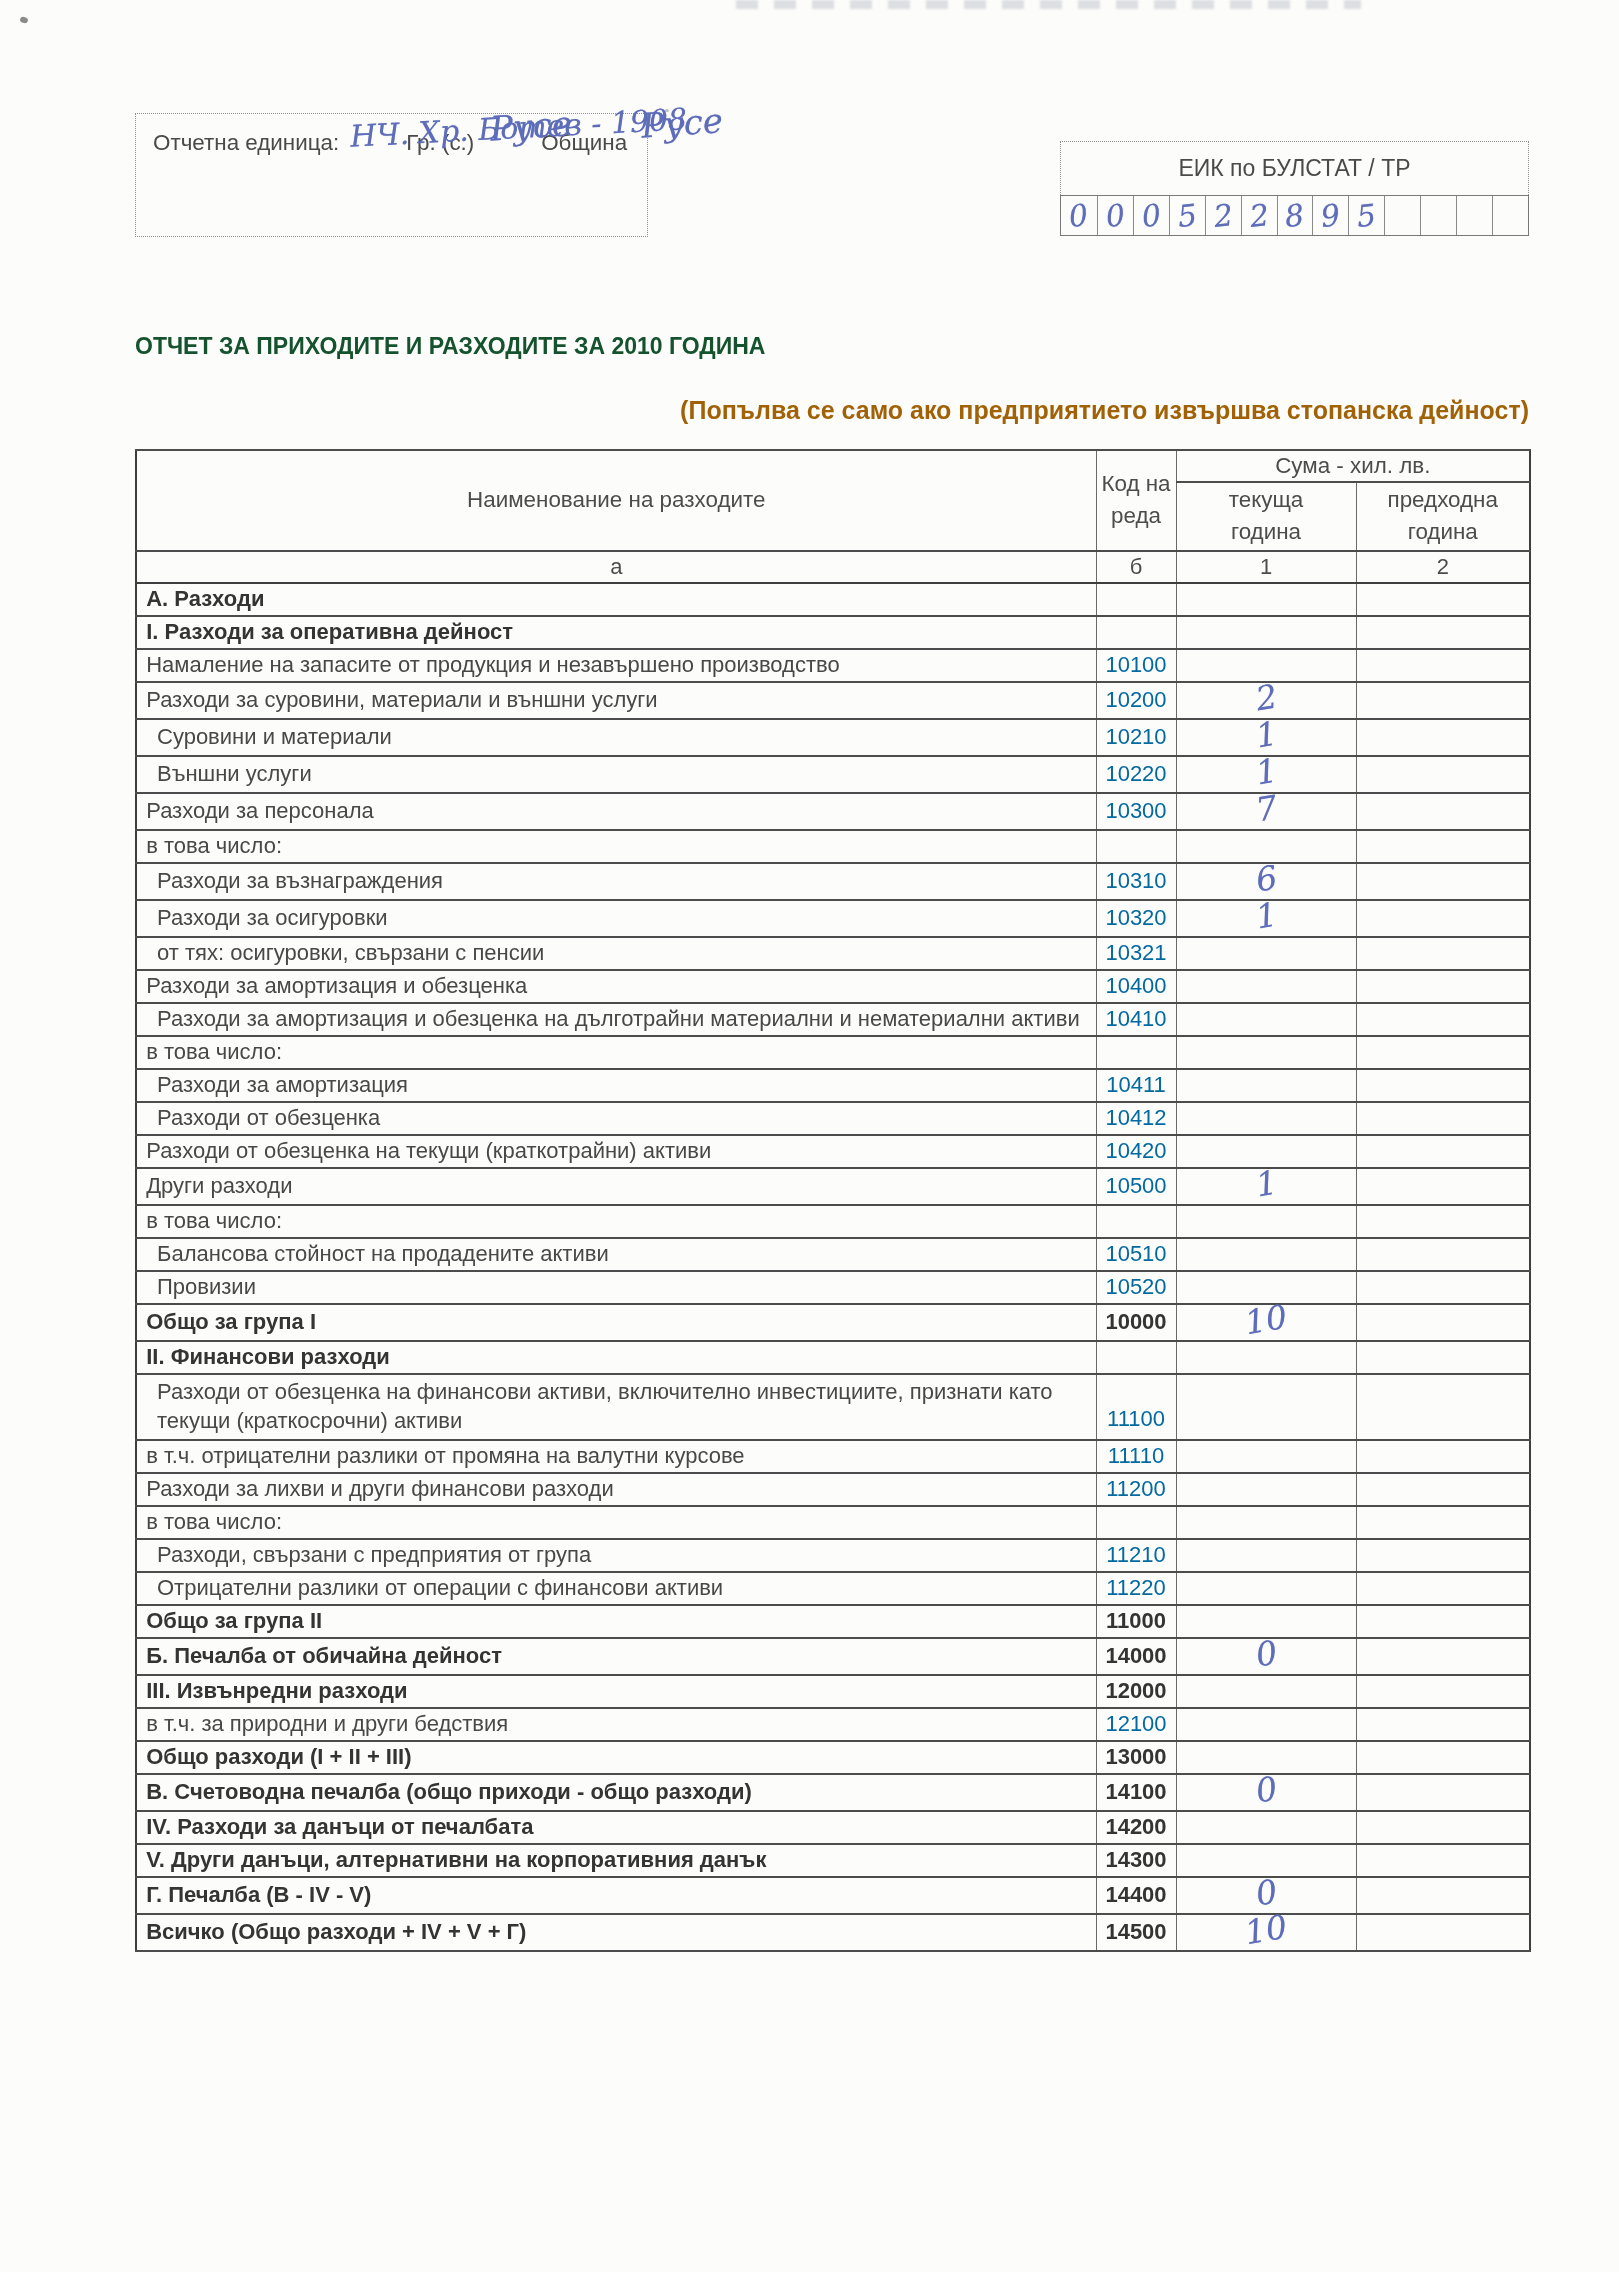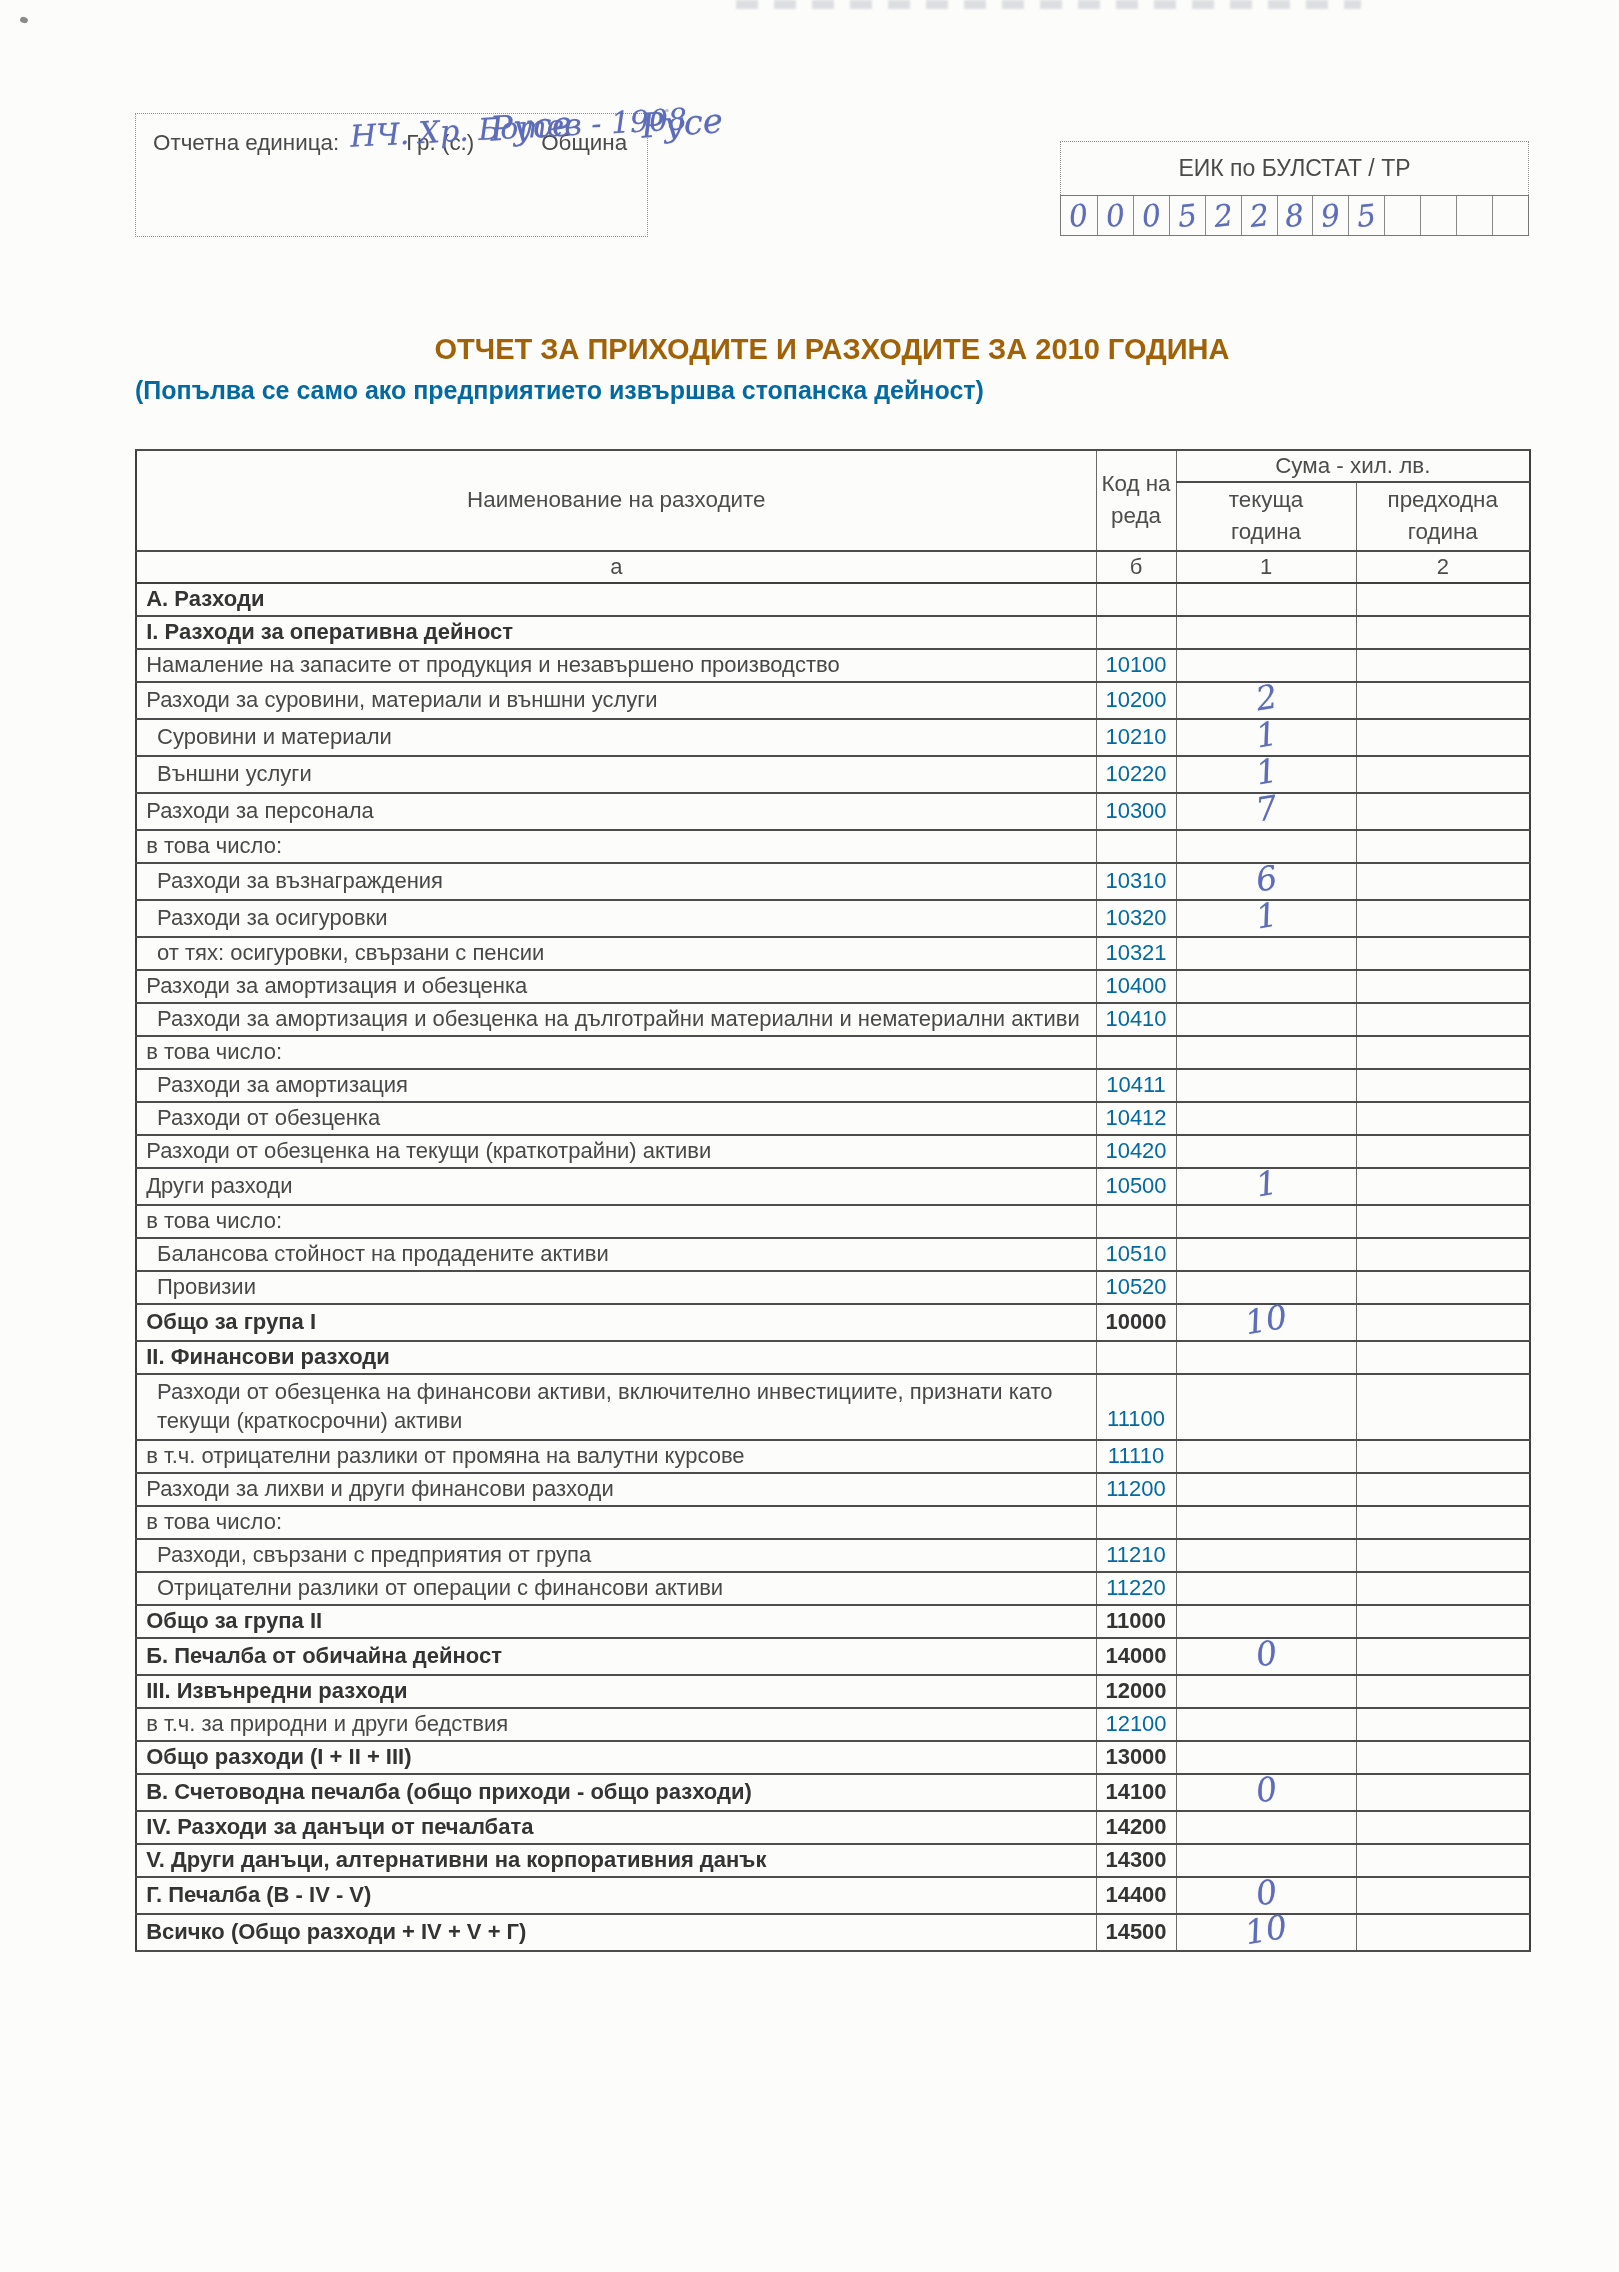--- a/index.html
+++ b/index.html
@@ -56,25 +56,25 @@
   }
   .eik-cell{border-left:1.3px solid #8a8a8a;display:flex;align-items:center;justify-content:center;overflow:visible;}
   .eik-cell:first-child{border-left:none;}
   .ink{font-family:"DejaVu Serif", serif;font-style:italic;color:#5e6db9;line-height:1;
        text-shadow:0 0 0.7px rgba(94,109,185,.55);}
   .eik-ink{font-size:30px;display:inline-block;transform:rotate(-6deg);}
 
   
   .title{
     position:absolute;left:135px;top:333px;width:1394px;
-    text-align:center;font-size:29px;font-weight:700;color:#a16207;letter-spacing:0;
+    text-align:left;font-size:23px;font-weight:700;color:#14532d;letter-spacing:0;
   }
   .subtitle{
-    position:absolute;left:135px;top:376px;width:1394px;
-    text-align:left;font-size:25px;font-weight:700;color:#0369a1;
+    position:absolute;left:135px;top:396px;width:1394px;
+    text-align:right;font-size:25px;font-weight:700;color:#a16207;
   }
 
   
   .table-wrap{position:absolute;left:135px;top:449px;width:1394px;}
   table.expense{width:100%;border-collapse:collapse;table-layout:fixed;}
   table.expense{border:2.6px solid #3e3e3e;}
   th,td{
     border:1.3px solid #6a6a6a;
     border-top:2px solid #4c4c4c;border-bottom:2px solid #4c4c4c;
     box-sizing:border-box;overflow:visible;

